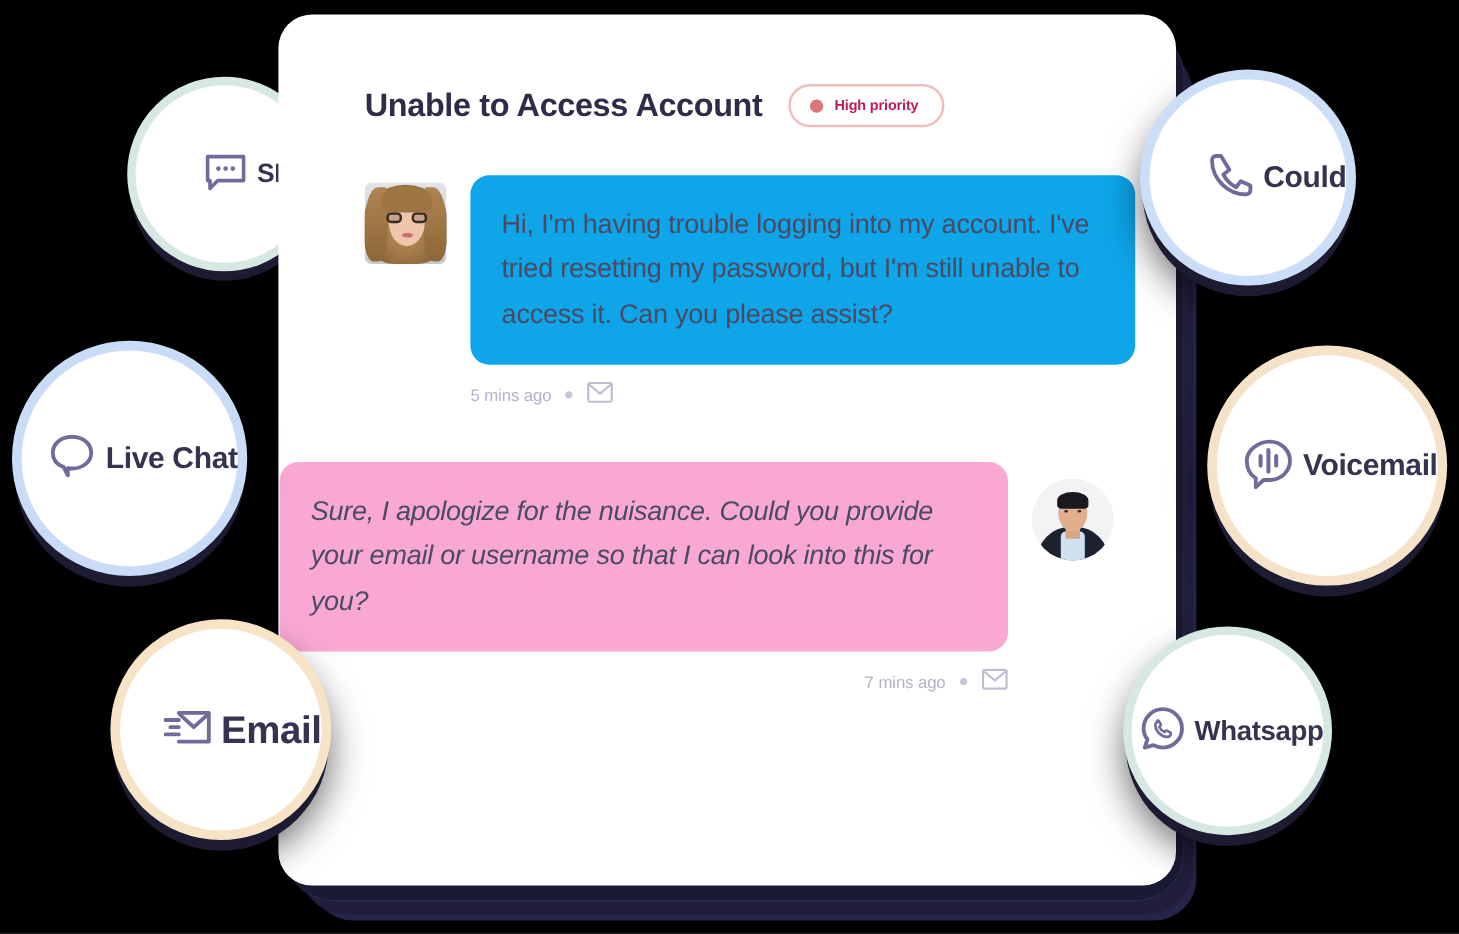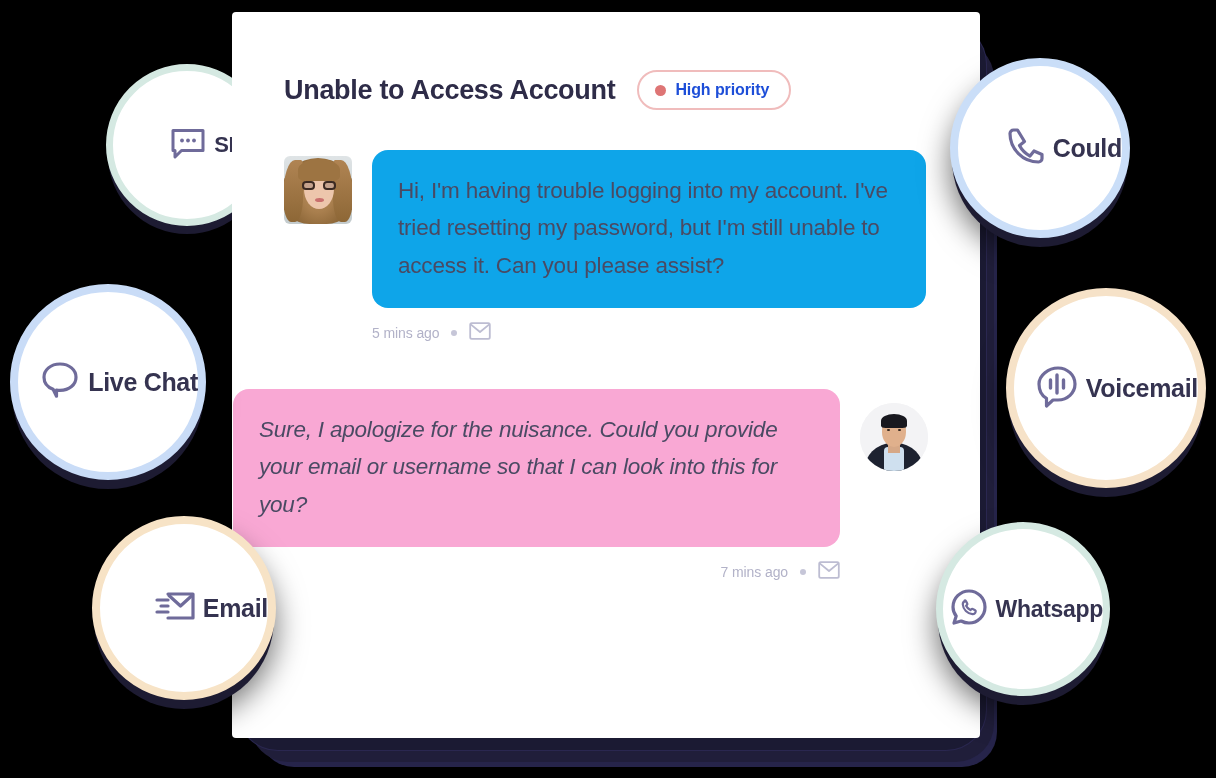--- a/index.html
+++ b/index.html
@@ -46,24 +46,24 @@
       0 0 0 1px #2a2750,
       10px 14px 0 -2px #201e3a,
       16px 22px 0 -5px #26244a;
   }
   .card {
     position: absolute;
     left: 0;
     top: 0;
     width: 748px;
     height: 726px;
-    border-radius: 4px;
+    border-radius: 28px;
     background: #ffffff;
     box-sizing: border-box;
-    padding: 58px 52px 40px 52px;
+    padding: 58px 52px 40px 72px;
     overflow: hidden;
   }
 
   
   .card-header {
     display: flex;
     align-items: center;
     gap: 22px;
     margin-bottom: 40px;
   }
@@ -85,23 +85,23 @@
     white-space: nowrap;
   }
   .priority-dot {
     width: 11px;
     height: 11px;
     border-radius: 50%;
     background: #de7575;
     flex: none;
   }
   .priority-label {
-    font-size: 16px;
+    font-size: 12px;
     font-weight: 700;
-    color: #1d4ed8;
+    color: #be185d;
     letter-spacing: -0.1px;
   }
 
   
   .thread { display: block; }
 
   .msg-row {
     display: flex;
     align-items: flex-start;
     gap: 20px;
@@ -268,21 +268,21 @@
                     box-shadow: 0 11px 0 -2px #1d1b32, 0 18px 30px rgba(0,0,0,0.55); z-index: 7; }
   #chip-voicemail { left: 1006px; top: 288px; width: 200px; height: 200px;
                     border: 8px solid #f6e2c8;
                     box-shadow: 0 11px 0 -2px #1d1b32, 0 18px 30px rgba(0,0,0,0.55); z-index: 7; }
   #chip-whatsapp  { left: 936px;  top: 522px; width: 174px; height: 174px;
                     border: 7px solid #d5e9e2;
                     box-shadow: 0 11px 0 -2px #1d1b32, 0 18px 30px rgba(0,0,0,0.55); z-index: 7; }
 
   #chip-sms .chip-label      { font-size: 22px; }
   #chip-livechat .chip-label { font-size: 25px; }
-  #chip-email .chip-label    { font-size: 25px; }
+  #chip-email .chip-label    { font-size: 32px; }
   #chip-calls .chip-label    { font-size: 25px; }
   #chip-voicemail .chip-label{ font-size: 25px; }
   #chip-whatsapp .chip-label { font-size: 23px; }
 </style>
 </head>
 <body>
 
 <div class="stage">
 
   <div class="chip" id="chip-sms">

